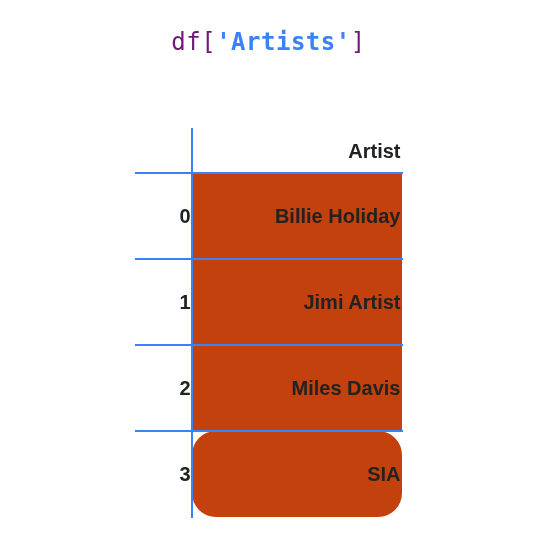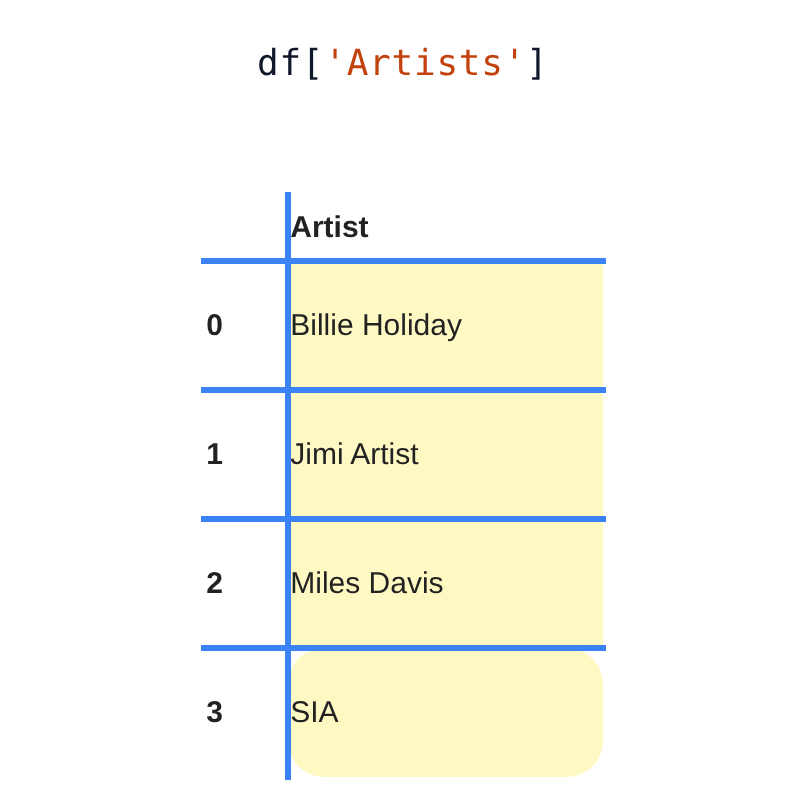--- a/index.html
+++ b/index.html
@@ -18,35 +18,36 @@
       padding-top: 28px;
     }
     .code-line {
       font-family: ui-monospace, "SF Mono", Menlo, Monaco, Consolas, monospace;
       font-size: 24px;
       letter-spacing: 0.5px;
       color: #333;
       margin-bottom: 72px;
     }
     .code-plain {
-      color: #0f172a;
+      color: #701a75;
     }
     .code-string {
-      color: #c2410c;
+      color: #3b82f6;
+      font-weight: bold;
     }
     .table-wrap {
       display: flex;
       justify-content: center;
     }
     table {
       border-collapse: collapse;
     }
     th, td {
-      border: 4px solid #3b82f6;
-      text-align: left;
+      border: 2px solid #3b82f6;
+      text-align: right;
       font-size: 20px;
       color: #222;
     }
     th.corner {
       width: 56px;
       height: 44px;
       border-top-color: transparent;
       border-left-color: transparent;
       background: #ffffff;
     }
@@ -60,22 +61,22 @@
     }
     td.row-idx {
       width: 56px;
       height: 86px;
       font-weight: 700;
       background: #ffffff;
     }
     td.cell-val {
       width: 210px;
       height: 86px;
-      background: #fef9c3;
-      font-weight: 400;
+      background: #c2410c;
+      font-weight: 700;
     }
     tr:last-child td.row-idx {
       border-bottom-color: transparent;
     }
     tr:last-child td.cell-val {
       border-bottom-color: transparent;
       border-radius: 24px;
     }
     td.row-idx {
       border-left-color: transparent;

